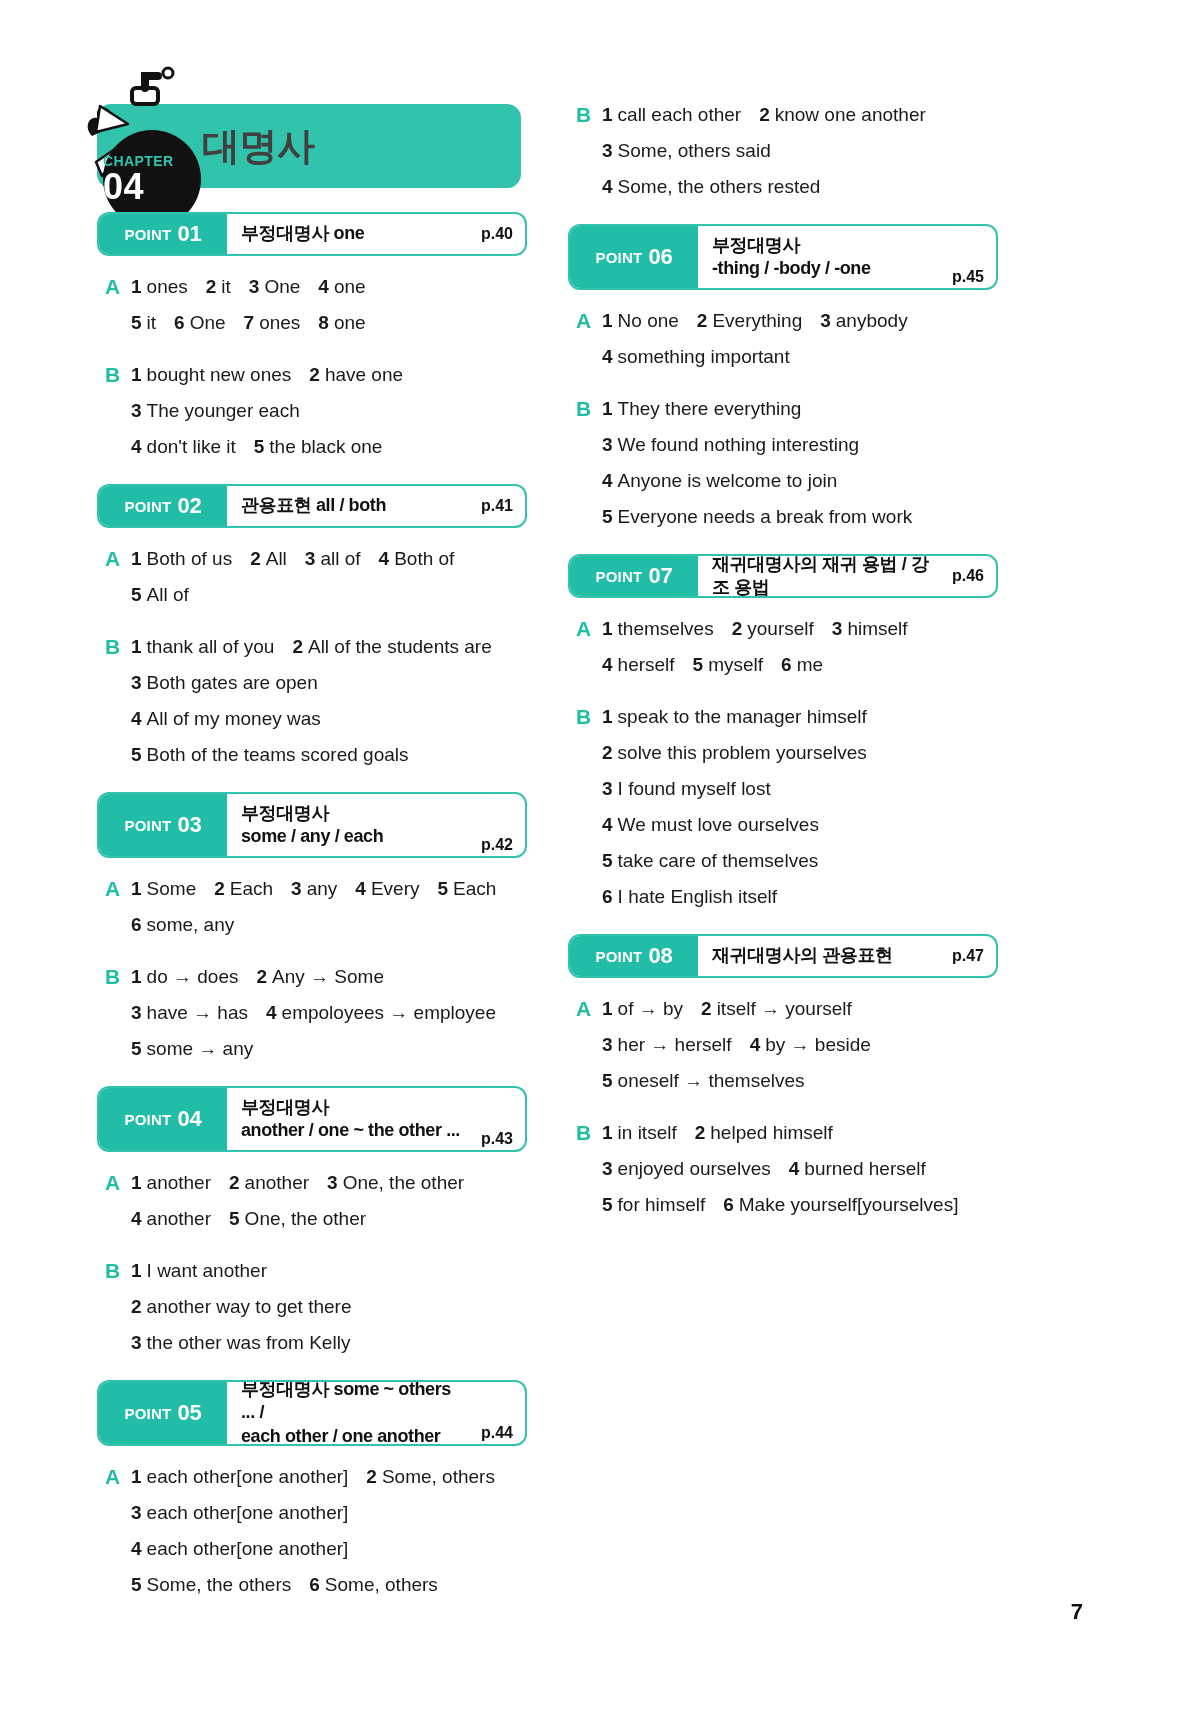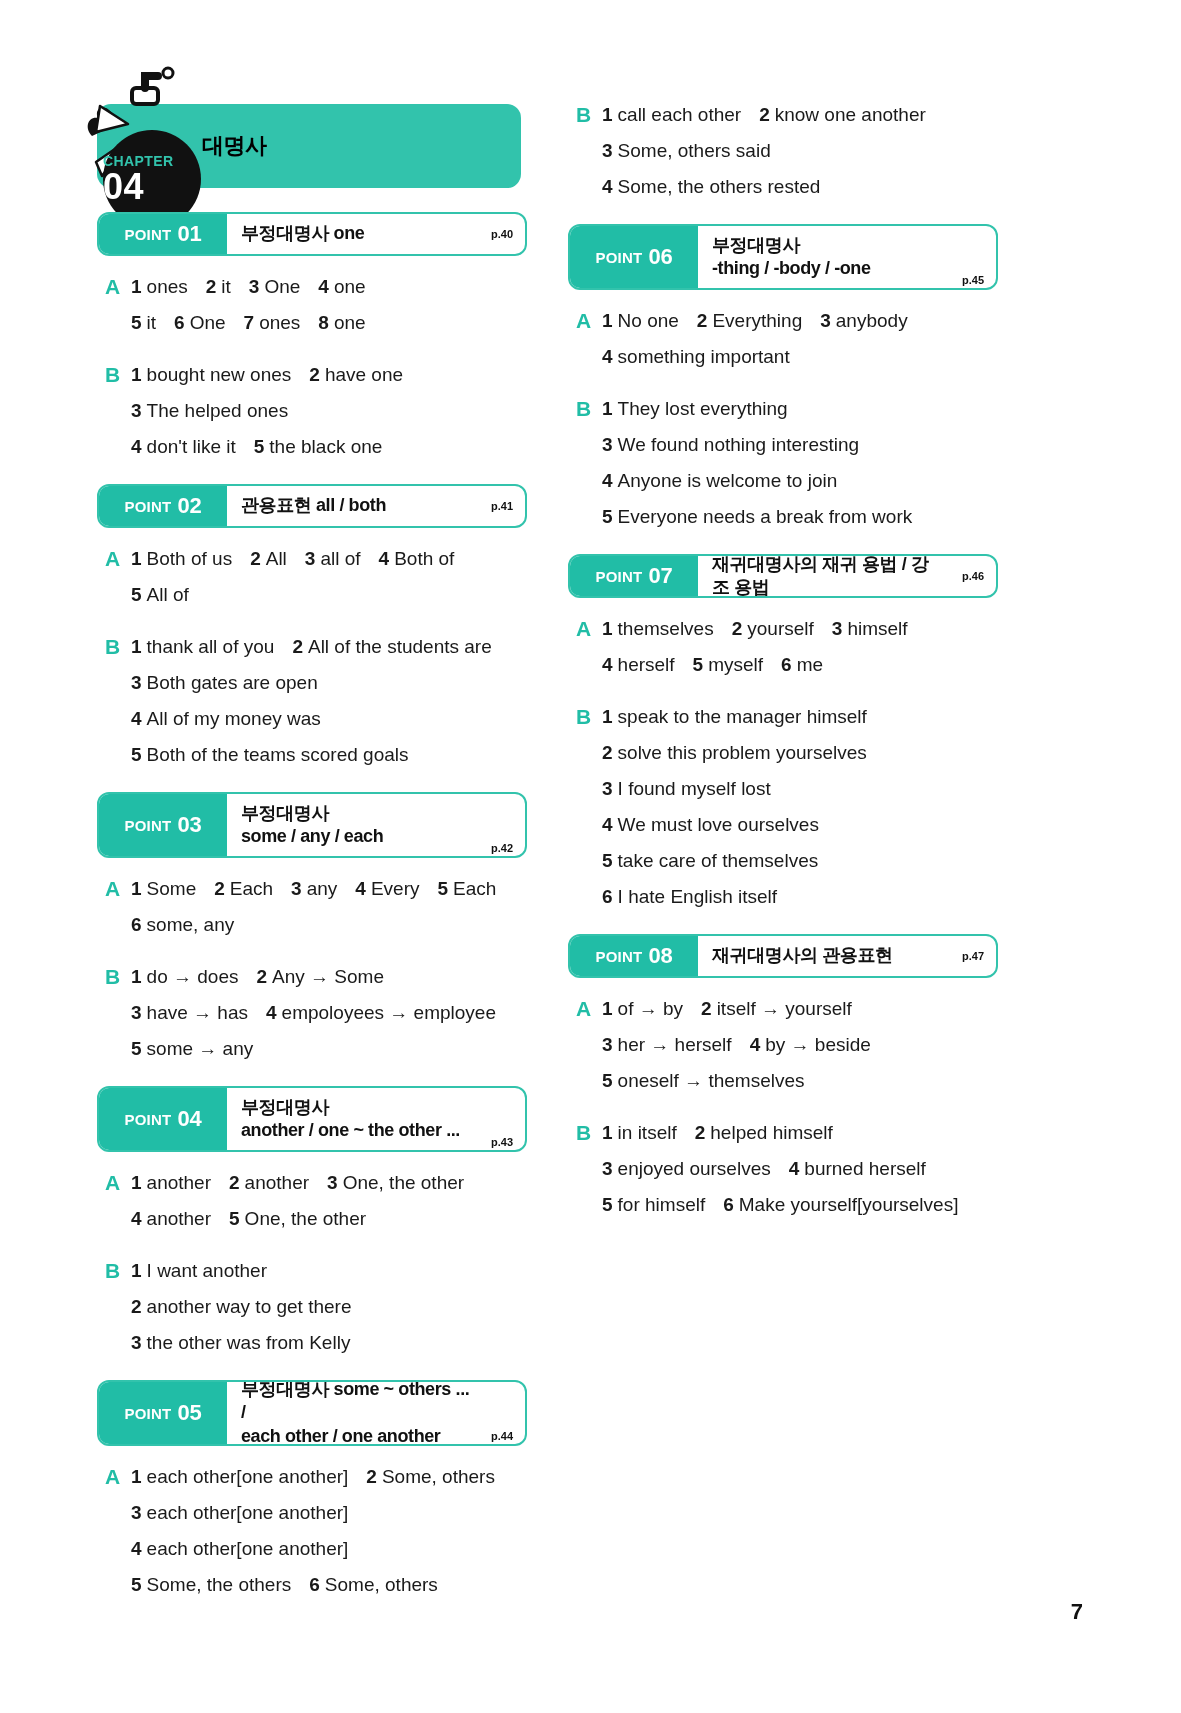--- a/index.html
+++ b/index.html
@@ -16,21 +16,21 @@
   
   .chapter-header{
     position:absolute;left:97px;top:104px;width:424px;height:84px;
   }
   .chapter-bar{
     position:absolute;left:0;top:0;width:424px;height:84px;
     background:#32c3ac;border-radius:14px;
   }
   .chapter-title{
     position:absolute;left:105px;top:50%;transform:translateY(-50%);
-    font-size:22px;font-weight:700;color:#000000;letter-spacing:-0.5px;
+    font-size:38px;font-weight:700;color:#404040;letter-spacing:-0.5px;
   }
   .bomb{
     position:absolute;left:-15px;top:-38px;width:120px;height:124px;
   }
   .chapter-badge{
     position:absolute;left:6px;top:26px;width:98px;height:98px;
     border-radius:50%;background:#111;
     display:flex;flex-direction:column;align-items:flex-start;justify-content:center;
     line-height:1;
   }
@@ -67,21 +67,21 @@
   .point-main{
     flex:1;display:flex;align-items:center;
     padding:0 12px 0 14px;position:relative;
   }
   .point-titles{flex:1;display:flex;flex-direction:column;justify-content:center;}
   .point-title{
     font-size:18px;font-weight:700;color:#111;letter-spacing:-0.4px;
     line-height:1.3;
   }
   .point-page{
-    font-size:11px;font-weight:700;color:#111;white-space:nowrap;
+    font-size:16px;font-weight:700;color:#111;white-space:nowrap;
     align-self:flex-end;padding-bottom:2px;margin-left:20px;
   }
   .point-box.one-line .point-page{align-self:center;padding-bottom:0;}
 
   
   .ans-group{margin:0 0 22px 0;padding-left:8px;}
   .ans-row{display:flex;align-items:flex-start;margin-bottom:6px;}
   .ans-letter{
     width:26px;flex:0 0 26px;
     font-size:21px;font-weight:700;color:#21bda6;
@@ -164,21 +164,21 @@
         <div class="ans-row">
           <div class="ans-letter">B</div>
           <div class="ans-items">
             <span class="ans-item"><span class="ans-num">1</span><span class="ans-txt">bought new ones</span></span>
             <span class="ans-item"><span class="ans-num">2</span><span class="ans-txt">have one</span></span>
           </div>
         </div>
         <div class="ans-row">
           <div class="ans-letter blank">B</div>
           <div class="ans-items">
-            <span class="ans-item"><span class="ans-num">3</span><span class="ans-txt">The helped ones</span></span>
+            <span class="ans-item"><span class="ans-num">3</span><span class="ans-txt">The younger each</span></span>
           </div>
         </div>
         <div class="ans-row">
           <div class="ans-letter blank">B</div>
           <div class="ans-items">
             <span class="ans-item"><span class="ans-num">4</span><span class="ans-txt">don't like it</span></span>
             <span class="ans-item"><span class="ans-num">5</span><span class="ans-txt">the black one</span></span>
           </div>
         </div>
       </div>
@@ -432,21 +432,21 @@
           <div class="ans-letter blank">A</div>
           <div class="ans-items">
             <span class="ans-item"><span class="ans-num">4</span><span class="ans-txt">something important</span></span>
           </div>
         </div>
       </div>
       <div class="ans-group">
         <div class="ans-row">
           <div class="ans-letter">B</div>
           <div class="ans-items">
-            <span class="ans-item"><span class="ans-num">1</span><span class="ans-txt">They lost everything</span></span>
+            <span class="ans-item"><span class="ans-num">1</span><span class="ans-txt">They there everything</span></span>
           </div>
         </div>
         <div class="ans-row">
           <div class="ans-letter blank">B</div>
           <div class="ans-items">
             <span class="ans-item"><span class="ans-num">3</span><span class="ans-txt">We found nothing interesting</span></span>
           </div>
         </div>
         <div class="ans-row">
           <div class="ans-letter blank">B</div>

